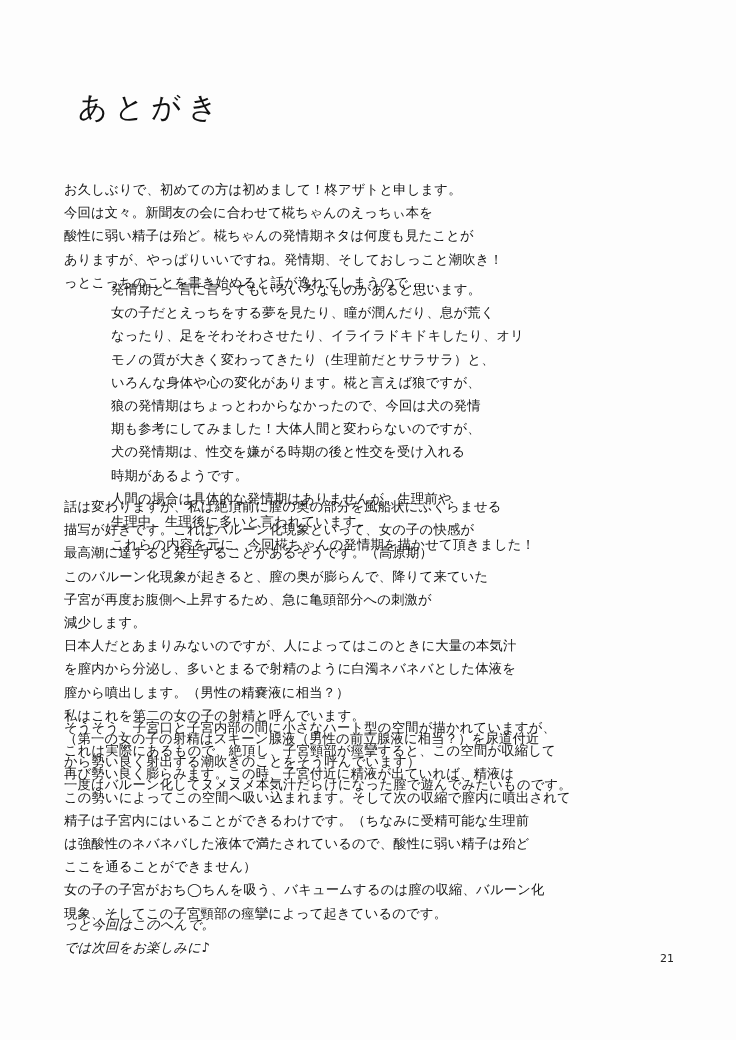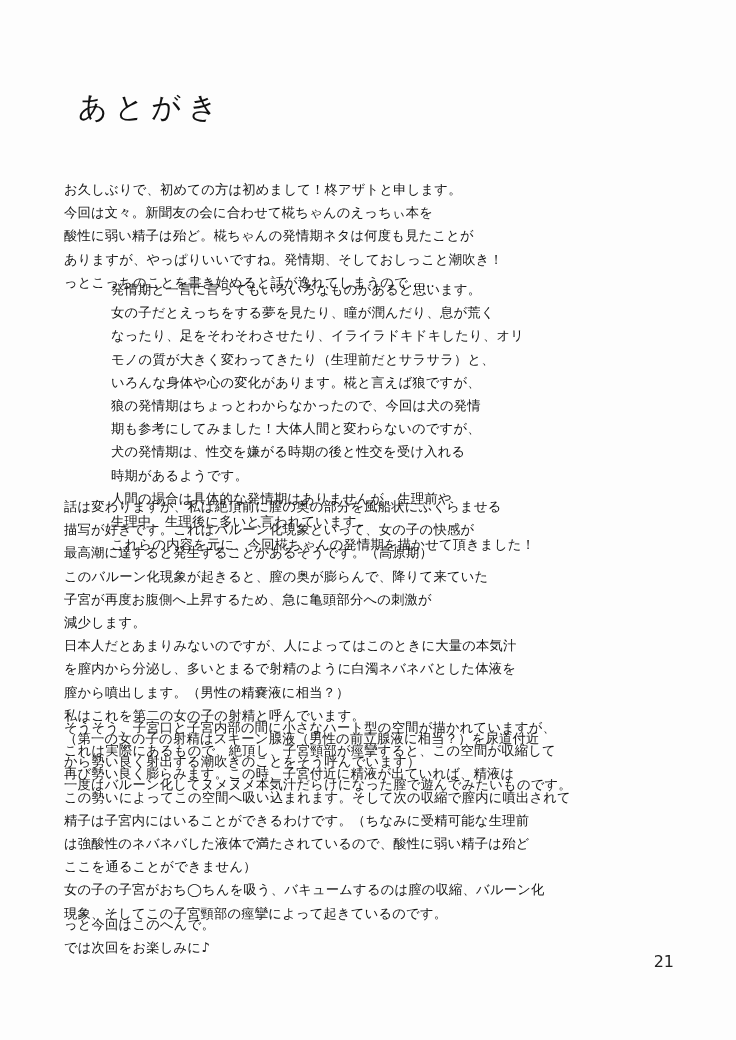--- a/index.html
+++ b/index.html
@@ -39,28 +39,28 @@
     line-height: 23.2px;
     color: #141414;
     letter-spacing: 0.2px;
     white-space: pre-wrap;
     word-break: break-all;
   }
   #para1 { top: 178px; }
   #para2 { top: 278px; margin-left: 47px; }
   #para3 { top: 495px; font-family: Liberation Serif, serif; }
   #para4 { top: 716px; }
-  #para5 { top: 913px; }
+  #para5 { top: 913px; font-style: italic; }
 
   .page-number {
     position: absolute;
     right: 62px;
     top: 952px;
     font-family: "DejaVu Sans", "Liberation Sans", sans-serif;
-    font-size: 16px;
+    font-size: 11px;
     color: #222222;
   }
 </style>
 </head>
 <body>
 
 <div class="page">
 
   <div class="title">あとがき</div>
 

